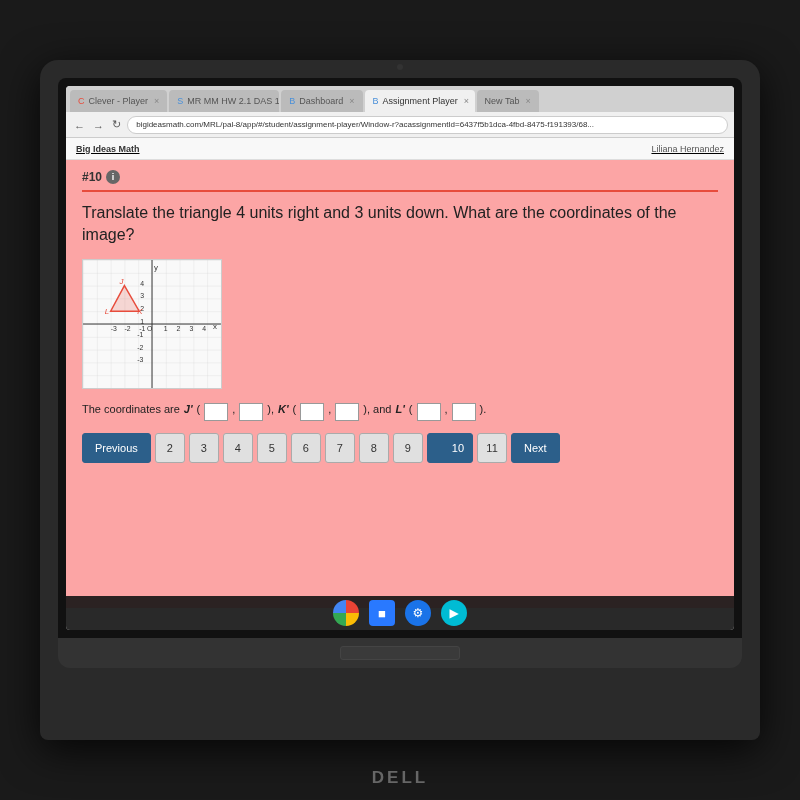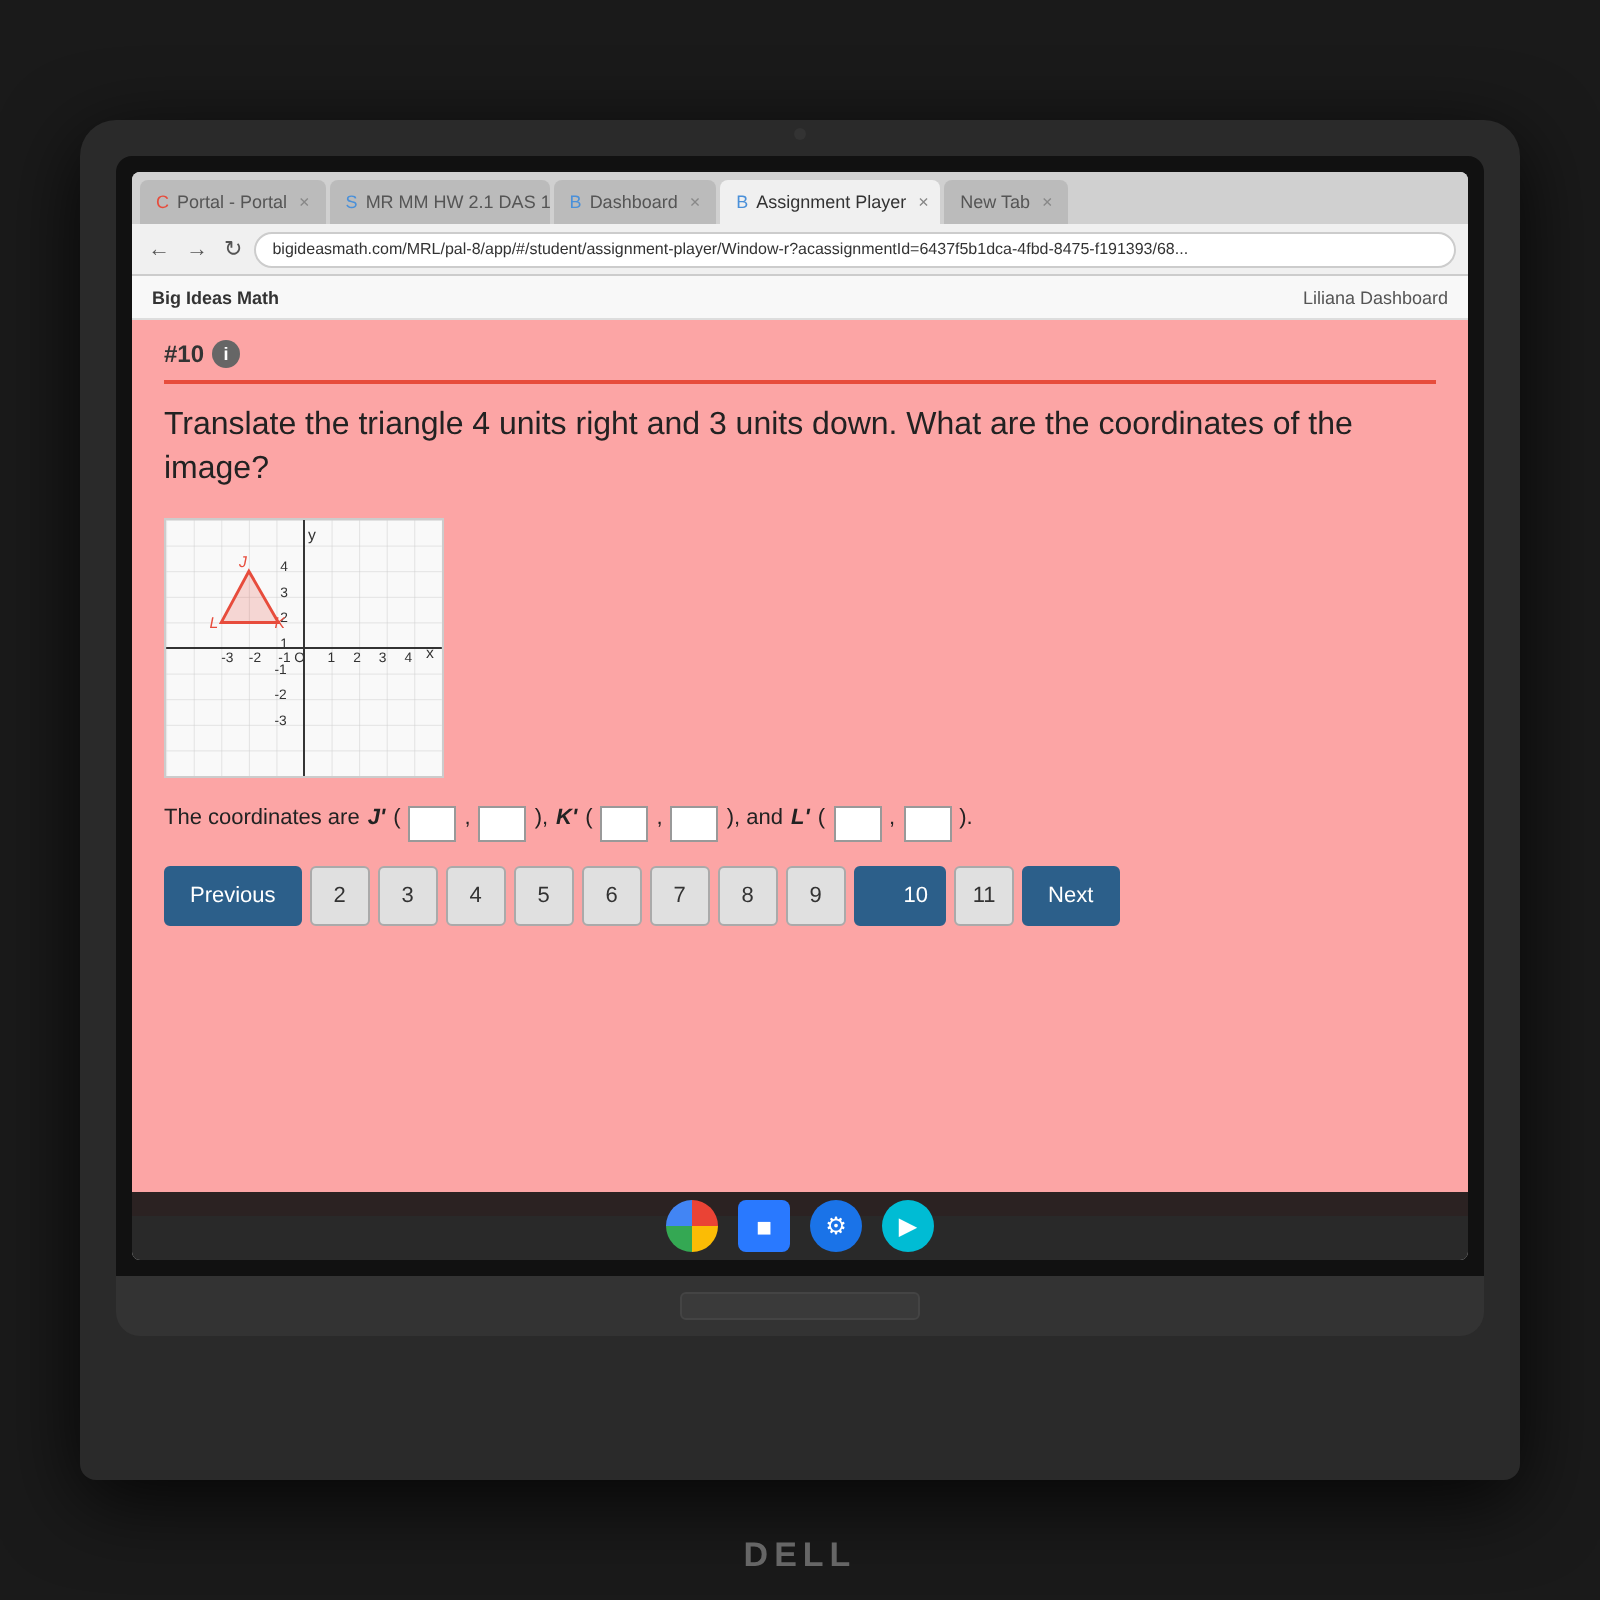--- a/index.html
+++ b/index.html
@@ -113,20 +113,21 @@
     }
 
     .app-header {
       background: #f8f8f8;
       height: 22px;
       display: flex;
       align-items: center;
       justify-content: space-between;
       padding: 0 10px;
       border-bottom: 1px solid #ddd;
+      text-decoration: underline;
     }
 
     .app-title {
       font-size: 9px;
       font-weight: bold;
       color: #333;
     }
 
     .user-name {
       font-size: 9px;
@@ -321,21 +322,21 @@
 <body>
 
 <div class="laptop-outer">
   <div class="camera-dot"></div>
   <div class="screen-bezel">
     <div class="screen">
 
       <div class="browser-tabs">
         <div class="tab inactive">
           <span style="color:#e74c3c; font-size:9px;">C</span>
-          <span>Portal - Portal</span>
+          <span>Clever - Player</span>
           <span class="tab-close">×</span>
         </div>
         <div class="tab inactive">
           <span style="color:#4a90d9; font-size:9px;">S</span>
           <span>MR MM HW 2.1 DAS 1 - Schoo</span>
 
         </div>
         <div class="tab inactive">
           <span style="color:#4a90d9; font-size:9px;">B</span>
           <span>Dashboard</span>
@@ -356,21 +357,21 @@
         <span class="nav-btn">←</span>
         <span class="nav-btn">→</span>
         <span class="nav-btn">↻</span>
         <div class="address-bar">
           <span>bigideasmath.com/MRL/pal-8/app/#/student/assignment-player/Window-r?acassignmentId=6437f5b1dca-4fbd-8475-f191393/68...</span>
         </div>
       </div>
 
       <div class="app-header">
         <span class="app-title">Big Ideas Math</span>
-        <span class="user-name">Liliana Dashboard</span>
+        <span class="user-name">Liliana Hernandez</span>
       </div>
 
       <div class="content-area">
 
         <div class="question-number">
           <span>#10</span>
           <div class="info-icon">i</div>
         </div>
 
         <div class="divider"></div>

